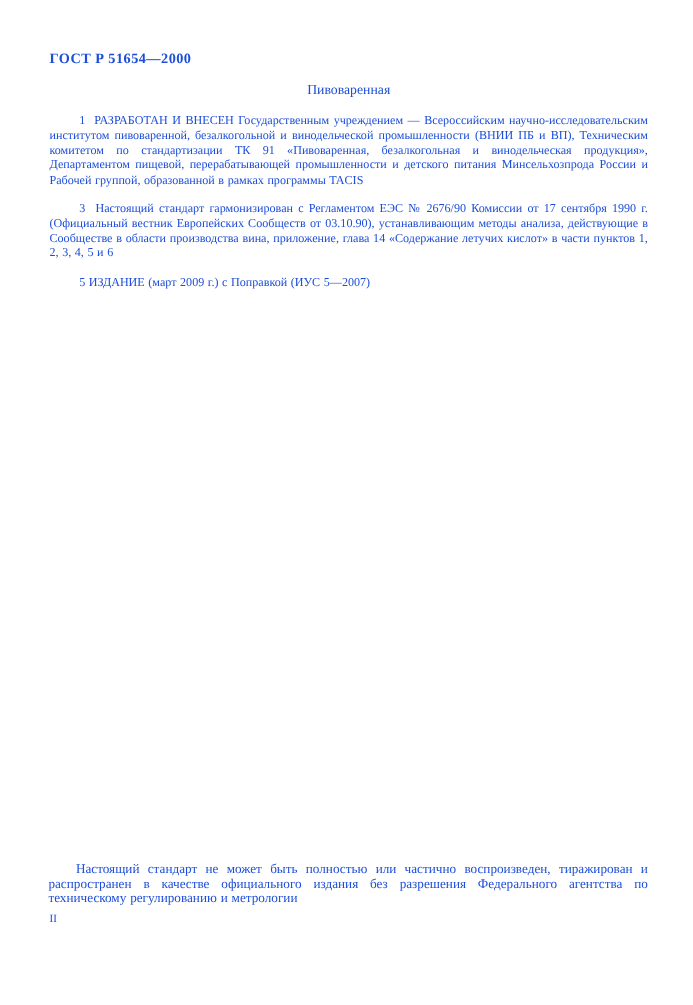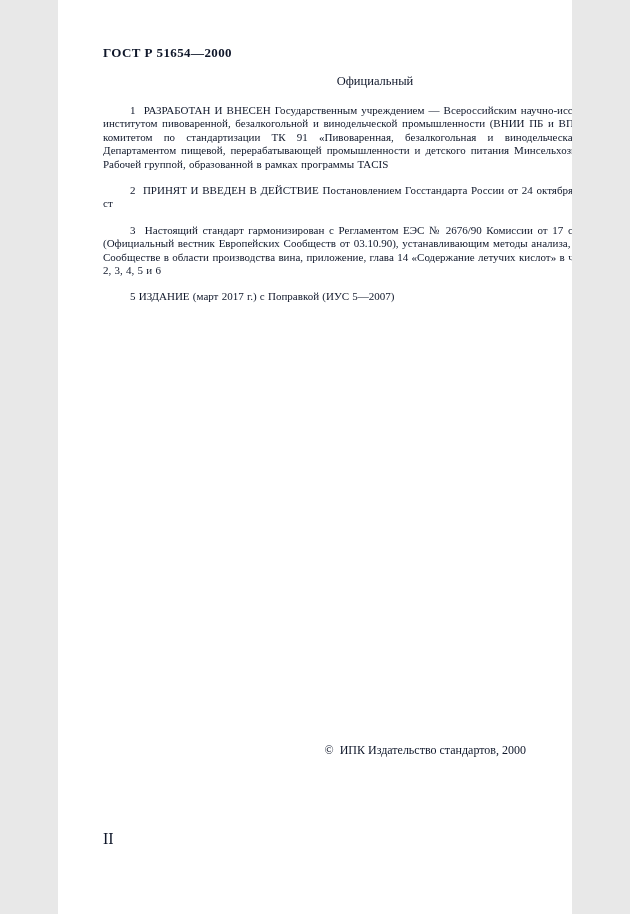--- a/index.html
+++ b/index.html
@@ -1,25 +1,25 @@
 <!DOCTYPE html>
 <html lang="ru"><head>
 <meta charset="utf-8">
 <style>
   * { margin: 0; padding: 0; box-sizing: border-box; }
   html, body { background: #e8e8e8; }
   body { font-family: "Liberation Serif", "DejaVu Serif", serif; }
 
   .page {
     position: relative;
-    width: 514px;
+    width: 630px;
     height: 914px;
     margin: 0 auto;
     background: #ffffff;
-    color: #0f172a;
+    color: #1d4ed8;
     overflow: hidden;
   }
 
   .doc-code {
     position: absolute;
     left: 45px;
     top: 45px;
     font-size: 13px;
     font-weight: bold;
     letter-spacing: 0.4px;
@@ -70,39 +70,38 @@
     line-height: 13.2px;
     text-align: justify;
     text-indent: 25px;
     word-spacing: 0.5px;
   }
 
   .page-number {
     position: absolute;
     left: 45px;
     top: 830px;
-    font-size: 16px;
+    font-size: 10px;
   }
 </style>
 </head>
 <body>
 
 <div class="page">
 
   <div class="doc-code">ГОСТ Р 51654—2000</div>
 
-  <div class="preface-title">Официальный</div>
+  <div class="preface-title">Пивоваренная</div>
 
   <div class="content">
     <p>1&nbsp;&nbsp;РАЗРАБОТАН И ВНЕСЕН Государственным учреждением — Всероссийским научно-исследовательским институтом пивоваренной, безалкогольной и винодельческой промышленности (ВНИИ ПБ и ВП), Техническим комитетом по стандартизации ТК 91 «Пивоваренная, безалкогольная и винодельческая продукция», Департаментом пищевой, перерабатывающей промышленности и детского питания Минсельхозпрода России и Рабочей группой, образованной в рамках программы TACIS</p>
-    <p>2&nbsp;&nbsp;ПРИНЯТ И ВВЕДЕН В ДЕЙСТВИЕ Постановлением Госстандарта России от 24 октября 2000 г. № 273-ст</p>
     <p>3&nbsp;&nbsp;Настоящий стандарт гармонизирован с Регламентом ЕЭС № 2676/90 Комиссии от 17 сентября 1990 г. (Официальный вестник Европейских Сообществ от 03.10.90), устанавливающим методы анализа, действующие в Сообществе в области производства вина, приложение, глава 14 «Содержание летучих кислот» в части пунктов 1, 2, 3, 4, 5 и 6</p>
-    <p>5 ИЗДАНИЕ (март 2017 г.) с Поправкой (ИУС 5—2007)</p>
+    <p>5 ИЗДАНИЕ (март 2009 г.) с Поправкой (ИУС 5—2007)</p>
   </div>
 
   <div class="footer-copyright">
-    <div>©&nbsp;&nbsp;ИПК Издательство стандартов, 2000</div>
   </div>
 
+  <div class="restriction">Настоящий стандарт не может быть полностью или частично воспроизведен, тиражирован и распространен в качестве официального издания без разрешения Федерального агентства по техническому регулированию и метрологии</div>
 
   <div class="page-number">II</div>
 
 </div>
 
 </body></html>

